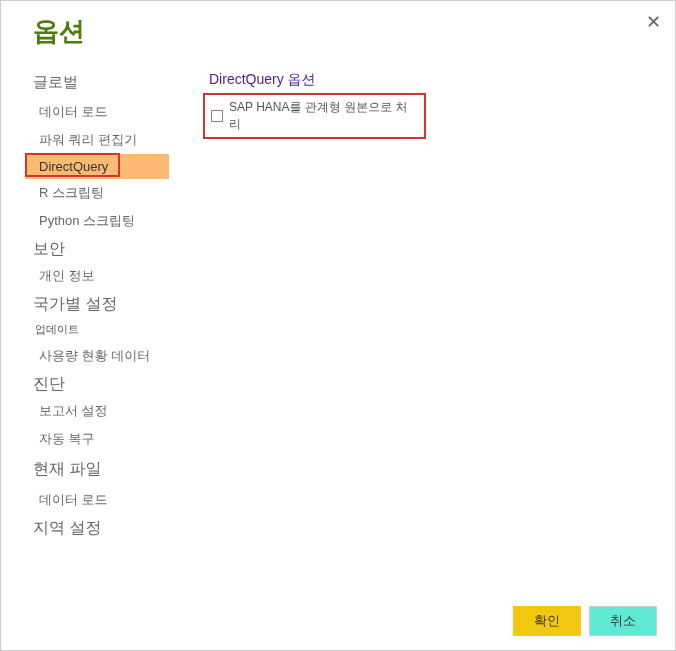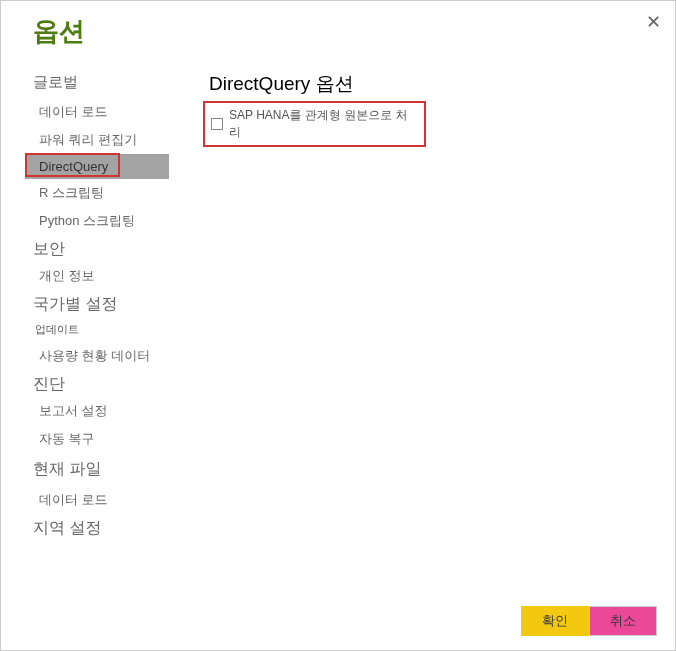--- a/index.html
+++ b/index.html
@@ -71,43 +71,43 @@
       padding: 5px 0 5px 14px;
       cursor: pointer;
     }
     .sidebar-item-small {
       font-size: 11px;
       color: #555;
       padding: 5px 0 5px 10px;
       cursor: pointer;
     }
     .sidebar-item.selected {
-      background: #a3a3a3;
+      background: #fdba74;
       color: #333;
     }
     .highlight-red {
       border: 2px solid #d13434;
     }
     .highlight-dq {
       position: absolute;
       left: 24px;
       top: 152px;
       width: 95px;
       height: 24px;
       pointer-events: none;
       z-index: 10;
     }
     .main-panel {
       flex: 1;
       padding-left: 34px;
       padding-top: 4px;
     }
     .main-section-title {
-      font-size: 19px;
-      color: #000000;
+      font-size: 14px;
+      color: #4c1d95;
       font-weight: 400;
       margin-bottom: 4px;
       padding-left: 6px;
     }
     .checkbox-row {
       display: flex;
       align-items: center;
       gap: 6px;
       padding: 4px 6px 4px 6px;
       width: 223px;
@@ -121,37 +121,37 @@
     }
     .checkbox-label {
       font-size: 12px;
       color: #555;
     }
     .button-bar {
       position: absolute;
       bottom: 14px;
       right: 18px;
       display: flex;
-      gap: 0;
+      gap: 8px;
     }
     .btn {
       padding: 5px 20px;
       font-size: 13px;
       border: 1px solid #ccc;
       cursor: pointer;
       min-width: 56px;
       text-align: center;
     }
     .btn-primary {
       background: #f2c811;
       border-color: #f2c811;
       color: #333;
     }
     .btn-secondary {
-      background: #ec4899;
+      background: #5eead4;
       color: #333;
     }
   </style>
 </head>
 <body>
 
 <div class="close-btn">✕</div>
 
 <div class="dialog-title">옵션</div>
 

